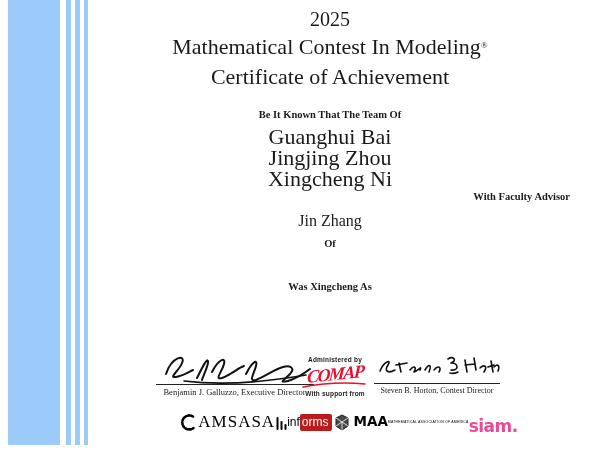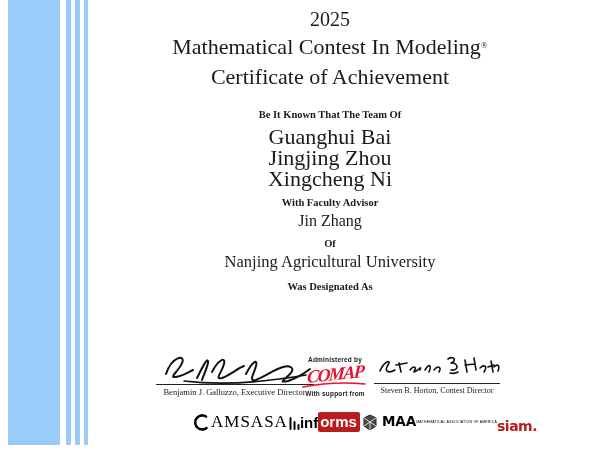--- a/index.html
+++ b/index.html
@@ -16,21 +16,21 @@
 
   
   .col{position:absolute;left:90px;width:480px;text-align:center;}
   .year{top:8px;font-size:20px;}
   .title{top:34px;font-size:22px;}
   .title sup{font-size:9px;vertical-align:6px;}
   .subtitle{top:64px;font-size:22px;}
   .small-label{font-size:10.5px;font-weight:bold;}
   .team-label{top:109px;}
   .team-names{top:126px;font-size:22px;line-height:21px;}
-  .advisor-label{top:197px;}
+  .advisor-label{top:191px;text-align:right;}
   .advisor-name{top:212px;font-size:16px;}
   .of-label{top:238px;}
   .institution{top:252px;font-size:16.5px;}
   .designation-label{top:281px;}
   .designation{top:294px;font-size:16.5px;}
 
   
   .sig-block{position:absolute;text-align:center;}
   .sig-left{left:152px;top:350px;width:165px;}
   .sig-right{left:372px;top:353px;width:130px;}
@@ -44,33 +44,33 @@
   .comap-block{position:absolute;left:287px;top:356px;width:96px;text-align:center;
                font-family:"Liberation Sans", sans-serif;}
   .tiny-label{font-size:6.5px;font-weight:bold;letter-spacing:.2px;}
   .comap-logo{position:relative;height:26px;margin-top:1px;}
   .comap-text{display:inline-block;font-family:"Liberation Serif",serif;font-style:italic;
               font-weight:bold;font-size:18px;line-height:20px;color:var(--comap-red,#e8112d);
               letter-spacing:-1.5px;transform:rotate(-6deg) skewX(-10deg);}
   .comap-swoosh{position:absolute;left:14px;bottom:1px;}
 
   
-  .sponsors{position:absolute;left:193px;top:409px;width:280px;height:26px;
-            display:flex;align-items:center;justify-content:flex-start;}
+  .sponsors{position:absolute;left:209px;top:409px;width:280px;height:26px;
+            display:flex;align-items:center;justify-content:center;}
   .sponsor{display:flex;align-items:center;}
   .ams-text,.asa-text{font-family:"Liberation Serif",serif;font-size:17px;letter-spacing:1px;color:#000;}
-  .informs{font-family:"Liberation Sans",sans-serif;font-weight:bold;font-size:15px;color:#000;}
+  .informs{font-family:"Liberation Sans",sans-serif;font-weight:normal;font-size:12px;color:#000;}
   .informs .box{background:#b91c1c;color:#fff;padding:1px 3px 2px 2px;border-radius:2px;}
   .maa{flex-direction:row;line-height:1;}
   .maa-row{display:flex;align-items:center;gap:2px;}
   .maa-text{font-family:"DejaVu Sans",sans-serif;font-weight:bold;font-size:13.5px;color:#000;}
   .maa-caption{font-family:"Liberation Sans",sans-serif;font-size:3.5px;letter-spacing:.2px;
                color:#000;margin-top:1px;white-space:nowrap;}
-  .siam-text{font-family:"DejaVu Sans",sans-serif;font-weight:bold;font-size:14px;
-             letter-spacing:-.5px;color:#b91c1c;margin-top:8px;}
+  .siam-text{font-family:"DejaVu Sans",sans-serif;font-weight:bold;font-size:17px;
+             letter-spacing:-.5px;color:#ec4899;margin-top:8px;}
 </style>
 </head>
 <body>
 
 <div class="page">
 
   <div class="stripe stripe-wide"></div>
   <div class="stripe stripe-1"></div>
   <div class="stripe stripe-2"></div>
   <div class="stripe stripe-3"></div>
@@ -85,23 +85,22 @@
   <div class="col team-names">
     <div>Guanghui Bai</div>
     <div>Jingjing Zhou</div>
     <div>Xingcheng Ni</div>
   </div>
 
   <div class="col small-label advisor-label">With Faculty Advisor</div>
   <div class="col advisor-name">Jin Zhang</div>
 
   <div class="col small-label of-label">Of</div>
-  <div class="col institution">Nanjing Agricultural University</div>
 
-  <div class="col small-label designation-label">Was Designated As</div>
+  <div class="col small-label designation-label">Was Xingcheng As</div>
 
   <div class="sig-block sig-left">
     <svg class="sig-draw" width="158" height="34" viewBox="0 0 158 34">
       <path class="ink" d="M10 24 C16 6 30 4 26 13 C23 21 12 28 20 27 C27 26 33 22 37 20 M41 28 C47 16 51 8 52 11 C53 14 48 24 46 30 M56 22 C62 10 70 6 68 14 C66 22 58 30 66 28 C76 24 82 18 88 16 M90 24 C96 12 102 8 100 16 C98 24 92 32 100 30 C110 26 118 20 124 18 C134 14 140 18 134 24 C128 30 122 33 132 31 C142 28 150 22 154 19"></path>
       <path class="ink-thin" d="M28 31 C60 35 104 33 150 25"></path>
     </svg>
     <div class="sig-caption">Benjamin J. Galluzzo, Executive Director</div>
   </div>
 
   <div class="comap-block">

